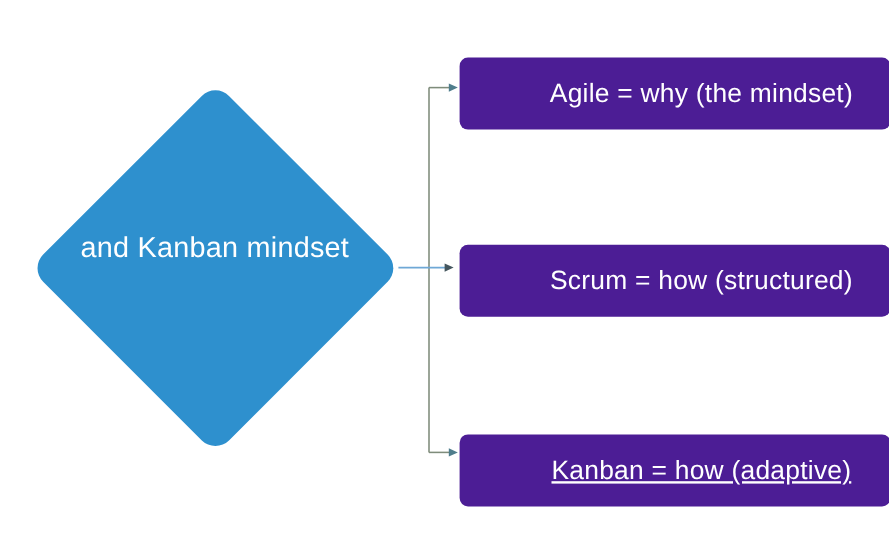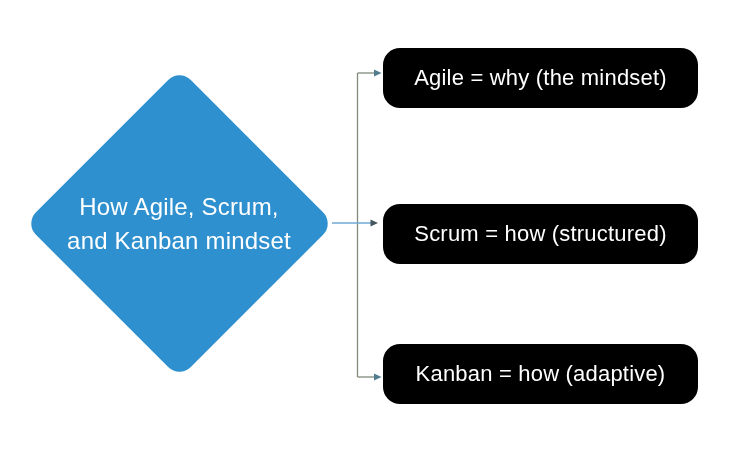--- a/index.html
+++ b/index.html
@@ -60,34 +60,35 @@
   }
   .diamond-label .dline {
     display: block;
     white-space: nowrap;
   }
   .node {
     position: absolute;
     left: 383px;
     width: 315px;
     height: 60px;
-    background: #000000;
-    border-radius: 17px;
+    background: #4c1d95;
+    border-radius: 7px;
     color: #ffffff;
     font-size: 22px;
     letter-spacing: 0.2px;
     display: flex;
     align-items: center;
     justify-content: center;
     z-index: 2;
     white-space: nowrap;
+    padding-left: 44px;
   }
   .node-1 { top: 48px; }
   .node-2 { top: 204px; }
-  .node-3 { top: 344px; }
+  .node-3 { top: 362px; text-decoration: underline; }
 </style>
 </head>
 <body>
 
 <div class="canvas">
 
   <svg class="connectors" width="741" height="458" viewBox="0 0 741 458" aria-hidden="true">
 
     <line class="gray-line" x1="357.5" y1="73" x2="357.5" y2="377"></line>
 
@@ -97,21 +98,20 @@
     <line class="gray-line" x1="357.5" y1="377" x2="375" y2="377"></line>
     <polygon class="arrow-teal" points="374,373.5 381.5,377 374,380.5"></polygon>
 
     <line class="blue-line" x1="332" y1="223" x2="371" y2="223"></line>
     <polygon class="arrow-dark" points="370.5,219.5 378,223 370.5,226.5"></polygon>
   </svg>
 
   <div class="diamond"></div>
 
   <div class="diamond-label">
-    <span class="dline">How Agile, Scrum,</span>
     <span class="dline">and Kanban mindset</span>
   </div>
 
   <div class="node node-1">
     <span>Agile = why (the mindset)</span>
   </div>
 
   <div class="node node-2">
     <span>Scrum = how (structured)</span>
   </div>

